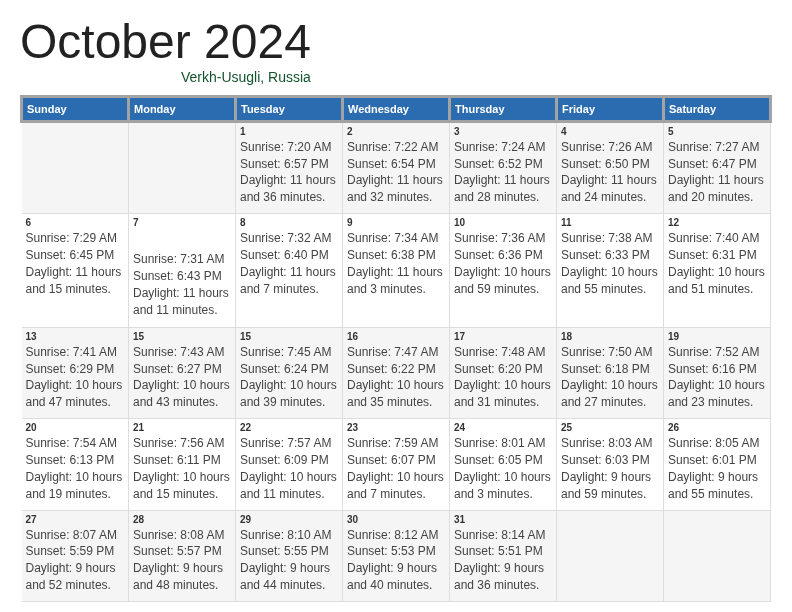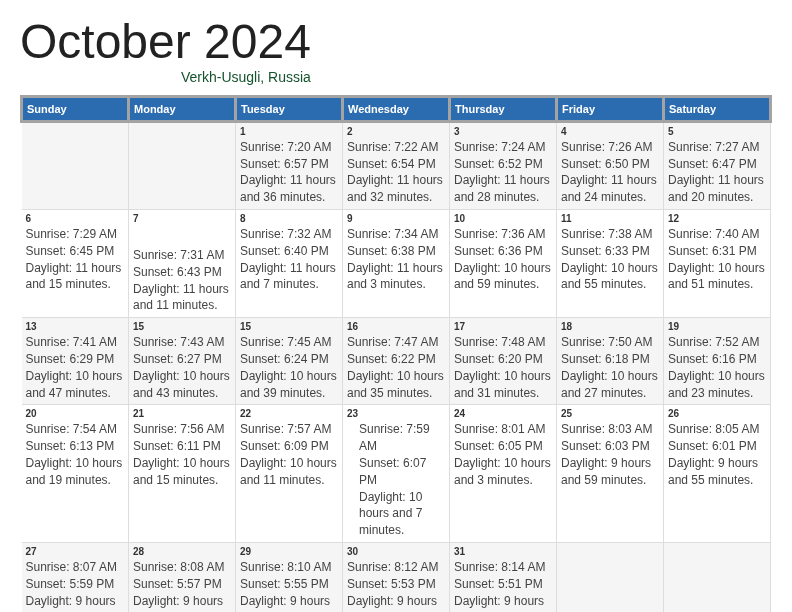--- a/index.html
+++ b/index.html
@@ -263,21 +263,21 @@
 Daylight: 10 hours and 15 minutes.</div>
           </td>
           <td>
             <span class="day-num">22</span>
             <div class="day-info" style="white-space: pre-line;">Sunrise: 7:57 AM
 Sunset: 6:09 PM
 Daylight: 10 hours and 11 minutes.</div>
           </td>
           <td>
             <span class="day-num">23</span>
-            <div class="day-info" style="white-space: pre-line; margin-left: 12px;">Sunrise: 7:59 AM
+            <div class="day-info" style="white-space: pre-line;">Sunrise: 7:59 AM
 Sunset: 6:07 PM
 Daylight: 10 hours and 7 minutes.</div>
           </td>
           <td>
             <span class="day-num">24</span>
             <div class="day-info" style="white-space: pre-line;">Sunrise: 8:01 AM
 Sunset: 6:05 PM
 Daylight: 10 hours and 3 minutes.</div>
           </td>
           <td>

